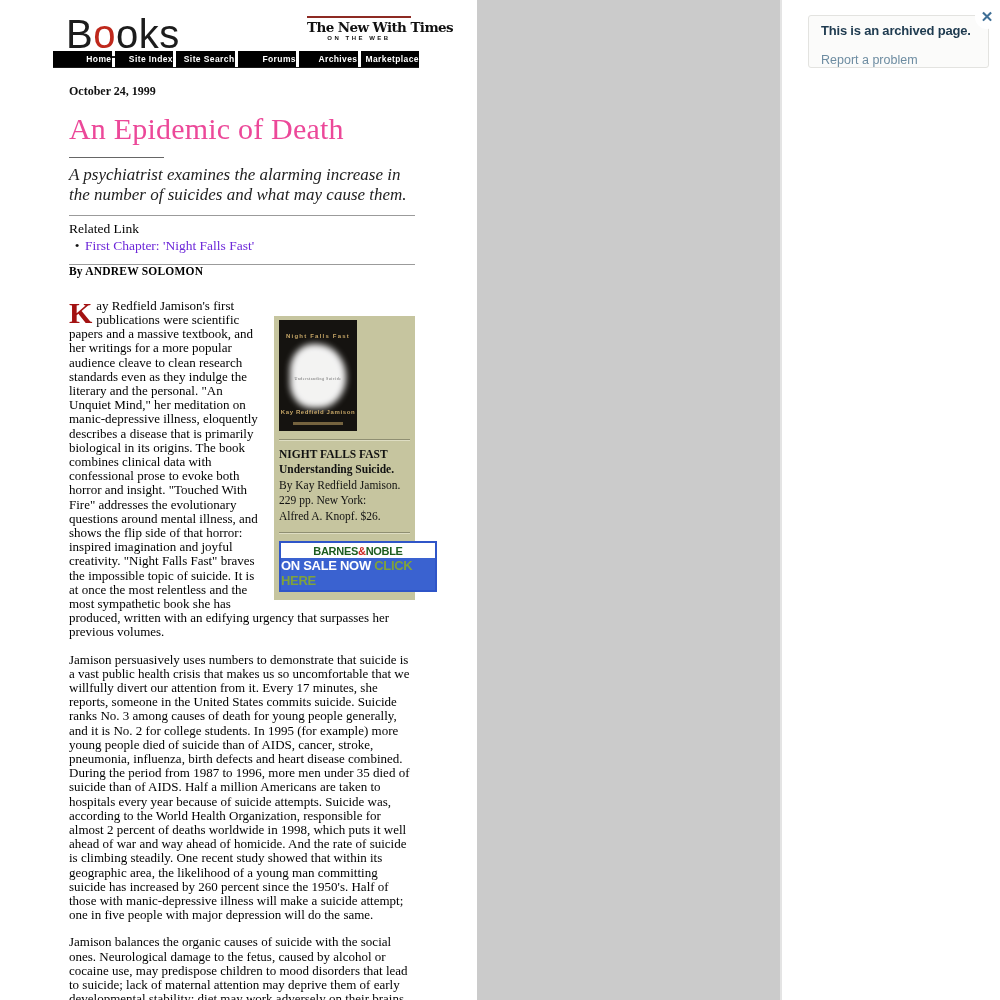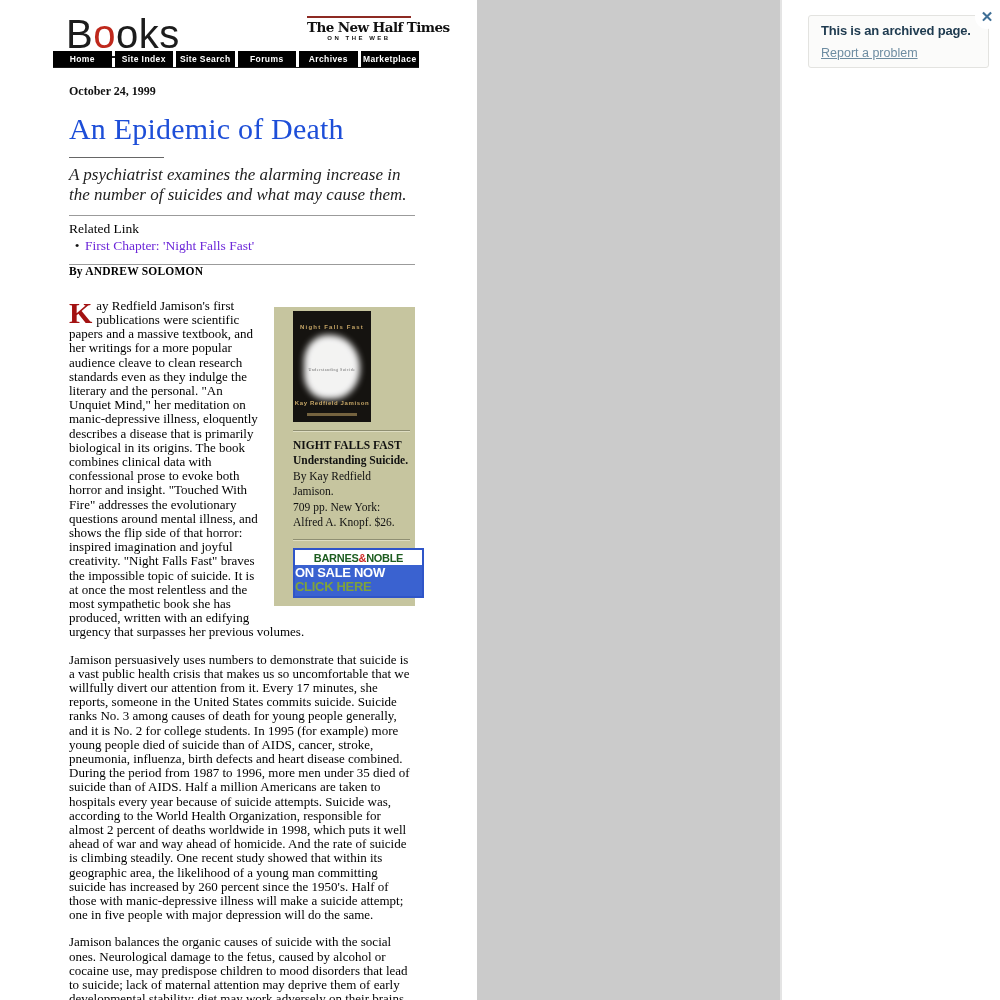--- a/index.html
+++ b/index.html
@@ -9,82 +9,82 @@
 
   
   .gray-band { position:absolute; left:477px; top:0; width:305px; height:1000px;
                background:#cbcbcb; border-right:2px solid #e4e4e4; }
 
   
   .notice { position:absolute; left:808px; top:15px; width:181px; height:53px;
             background:#fbfbfa; border:1px solid #e3e3e0; border-radius:3px;
             padding:7px 12px 0 12px; font-family:"Liberation Sans", sans-serif; }
   .notice-title { font-size:13px; font-weight:bold; color:#1e3a4f; letter-spacing:-0.2px; }
-  .notice-link { font-size:12.5px; color:#6d8ca1; margin-top:8px; cursor:pointer;text-decoration:underline; }
+  .notice-link { font-size:12.5px; color:#6d8ca1; margin-top:15px; cursor:pointer; }
   .notice-close { position:absolute; right:-11px; top:-11px; width:24px; height:24px;
                   background:#fff; border-radius:50%; color:#3f6f96; font-size:15px;
                   font-weight:bold; text-align:center; line-height:23px; cursor:pointer; }
 
   
   .books-logo { position:absolute; left:66px; top:12px; font-family:"Liberation Sans", sans-serif;
                 font-size:40px; font-weight:normal; color:#1c1c1c; letter-spacing:0.5px; cursor:pointer; }
   .books-logo .oo { border-bottom:2px solid #1c1c1c; }
   .books-logo .o-red { color:#bf281c; }
   .nyt-logo { position:absolute; left:307px; top:16px; width:104px; text-align:center; cursor:pointer; }
   .nyt-rule { border-top:2px solid #8d2a23; height:2px; border-left:1px solid #8d2a23; border-right:1px solid #8d2a23; }
   .nyt-name { font-family:"DejaVu Serif", serif; font-weight:bold; font-size:13.5px;
               letter-spacing:-0.6px; color:#111; margin-top:1px; white-space:nowrap; }
   .nyt-web { font-family:"Liberation Sans", sans-serif; font-size:6px; font-weight:bold;
              letter-spacing:2.5px; color:#111; margin-top:0px; }
 
   
   .navbar { position:absolute; left:53px; top:51px; width:366px; display:flex; gap:3px; }
   .nav-btn { flex:1 1 0; background:#000; color:#fff; font-family:"Liberation Sans", sans-serif;
-             font-size:8.5px; font-weight:bold; text-align:center; padding:3px 0 4px 0;
+             font-size:8.5px; font-weight:bold; text-align:right; padding:3px 0 4px 0;
              letter-spacing:0.4px; cursor:pointer; }
   .nav-rule { position:absolute; left:53px; top:67px; width:366px; height:1px; background:#1a1a1a; }
 
   
   .main { position:absolute; left:69px; top:84px; width:346px; }
   .date { font-size:12px; font-weight:bold; color:#111; }
-  .headline { font-size:30px; color:#1d4ed8; margin-top:13px; letter-spacing:0.2px; }
+  .headline { font-size:30px; color:#ec4899; margin-top:13px; letter-spacing:0.2px; }
   .headline-rule { width:95px; height:1px; background:#666; margin-top:11px; }
   .subhead { font-size:17px; font-style:italic; color:#222; margin-top:7px; line-height:1.17; }
   .hr { height:1px; background:#9b9b9b; border:none; margin-top:10px; }
   .related-head { font-size:13.5px; font-weight:normal; margin-top:5px; }
   .related-item { display:flex; margin-top:1px; font-size:13.5px; }
   .bullet { width:16px; text-align:center; color:#111; }
   .related-link { color:#6d28d9; cursor:pointer; }
   .byline { font-size:11.5px; font-weight:bold; letter-spacing:0.2px; }
 
   
   .body-text { margin-top:22px; font-size:13px; line-height:14.2px; color:#000; }
   .body-text p { margin-bottom:13px; }
   .dropcap { float:left; font-size:30px; line-height:25px; font-weight:bold;
              color:#a31212; margin:1px 4px 0 0; }
 
-  .book-box { float:right; width:141px; margin:8px 0 6px 10px; background:#c6c59f;
-              padding:4px 5px 8px 19px; }
+  .book-box { float:right; width:141px; margin:17px 0 6px 10px; background:#c6c59f;
+              padding:4px 5px 8px 5px; }
   .cover { width:78px; height:111px; background:#151310; position:relative; overflow:hidden; cursor:pointer; }
   .cover-title { font-family:"Liberation Sans", sans-serif; font-size:6px; letter-spacing:1.2px;
                  color:#c5a express66; color:#c5a566; text-align:center; padding-top:9px; font-weight:bold; }
   .cloud { position:absolute; left:11px; top:24px; width:56px; height:64px; background:#fff;
            border-radius:48% 60% 55% 45%; filter:blur(3px); opacity:0.95; }
   .cloud-tag { position:absolute; left:0; top:52px; width:78px; text-align:center;
                font-size:4px; color:#6b6b6b; letter-spacing:0.5px; }
   .cover-author { position:absolute; left:0; bottom:12px; width:78px; text-align:center;
                   font-family:"Liberation Sans", sans-serif; font-size:6px; font-weight:bold;
                   letter-spacing:0.6px; color:#c5a566; }
   .cover-subline { position:absolute; left:14px; bottom:6px; width:50px; height:3px;
                    background:rgba(197,165,102,0.55); }
   .side-hr { height:2px; border-top:1px solid #8f8f72; border-bottom:1px solid #deddc2;
              margin:8px 0 6px 0; }
   .side-info { font-size:11.5px; line-height:15.5px; color:#111; }
   .side-info .b { font-weight:bold; }
-  .bn-ad { margin-top:7px; border:2px solid #2f55c8; background:#bef264; width:131px; cursor:pointer; }
+  .bn-ad { margin-top:7px; border:2px solid #2f55c8; background:#bef264; width:158px; cursor:pointer; }
   .bn-row1 { background:#fff; text-align:center; padding:1px 0 0 0;
              font-family:"Liberation Sans", sans-serif; font-size:11px; font-weight:bold; letter-spacing:-0.3px; }
   .bn-green { color:#1c5c1f; }
   .bn-amp { color:#cd2a24; }
   .bn-row2 { background:#3a62d0; text-align:left; padding:1px 0 2px 0;
              font-family:"Liberation Sans", sans-serif; font-size:13px; font-weight:bold; letter-spacing:-0.3px; }
   .bn-sale { color:#fff; }
   .bn-click { color:#7fa23c; }
 </style>
 </head>
@@ -97,21 +97,21 @@
   <div class="notice">
     <div class="notice-title">This is an archived page.</div>
     <div class="notice-link">Report a problem</div>
     <div class="notice-close">✕</div>
   </div>
 
   <div class="books-logo"><span>B</span><span class="oo"><span class="o-red">o</span><span>o</span></span><span>ks</span></div>
 
   <div class="nyt-logo">
     <div class="nyt-rule"></div>
-    <div class="nyt-name">The New Half Times</div>
+    <div class="nyt-name">The New With Times</div>
     <div class="nyt-web">ON THE WEB</div>
   </div>
 
   <div class="navbar">
     <div class="nav-btn">Home</div>
     <div class="nav-btn">Site Index</div>
     <div class="nav-btn">Site Search</div>
     <div class="nav-btn">Forums</div>
     <div class="nav-btn">Archives</div>
     <div class="nav-btn">Marketplace</div>
@@ -142,21 +142,21 @@
           <div class="cloud"></div>
           <div class="cloud-tag">Understanding Suicide</div>
           <div class="cover-author">Kay Redfield Jamison</div>
           <div class="cover-subline"></div>
         </div>
         <div class="side-hr"></div>
         <div class="side-info">
           <div class="b">NIGHT FALLS FAST</div>
           <div class="b">Understanding Suicide.</div>
           <div>By Kay Redfield Jamison.</div>
-          <div>709 pp. New York:</div>
+          <div>229 pp. New York:</div>
           <div>Alfred A. Knopf. $26.</div>
         </div>
         <div class="side-hr"></div>
         <div class="bn-ad">
           <div class="bn-row1"><span class="bn-green">BARNES</span><span class="bn-amp">&amp;</span><span class="bn-green">NOBLE</span></div>
           <div class="bn-row2"><span class="bn-sale">ON SALE NOW</span><span class="bn-click"> CLICK HERE</span></div>
         </div>
       </div>
 
       <p><span class="dropcap">K</span><span>ay Redfield Jamison's first publications were scientific papers and a massive textbook, and her writings for a more popular audience cleave to clean research standards even as they indulge the literary and the personal. "An Unquiet Mind," her meditation on manic-depressive illness, eloquently describes a disease that is primarily biological in its origins. The book combines clinical data with confessional prose to evoke both horror and insight. "Touched With Fire" addresses the evolutionary questions around mental illness, and shows the flip side of that horror: inspired imagination and joyful creativity. "Night Falls Fast" braves the impossible topic of suicide. It is at once the most relentless and the most sympathetic book she has produced, written with an edifying urgency that surpasses her previous volumes.</span></p>

